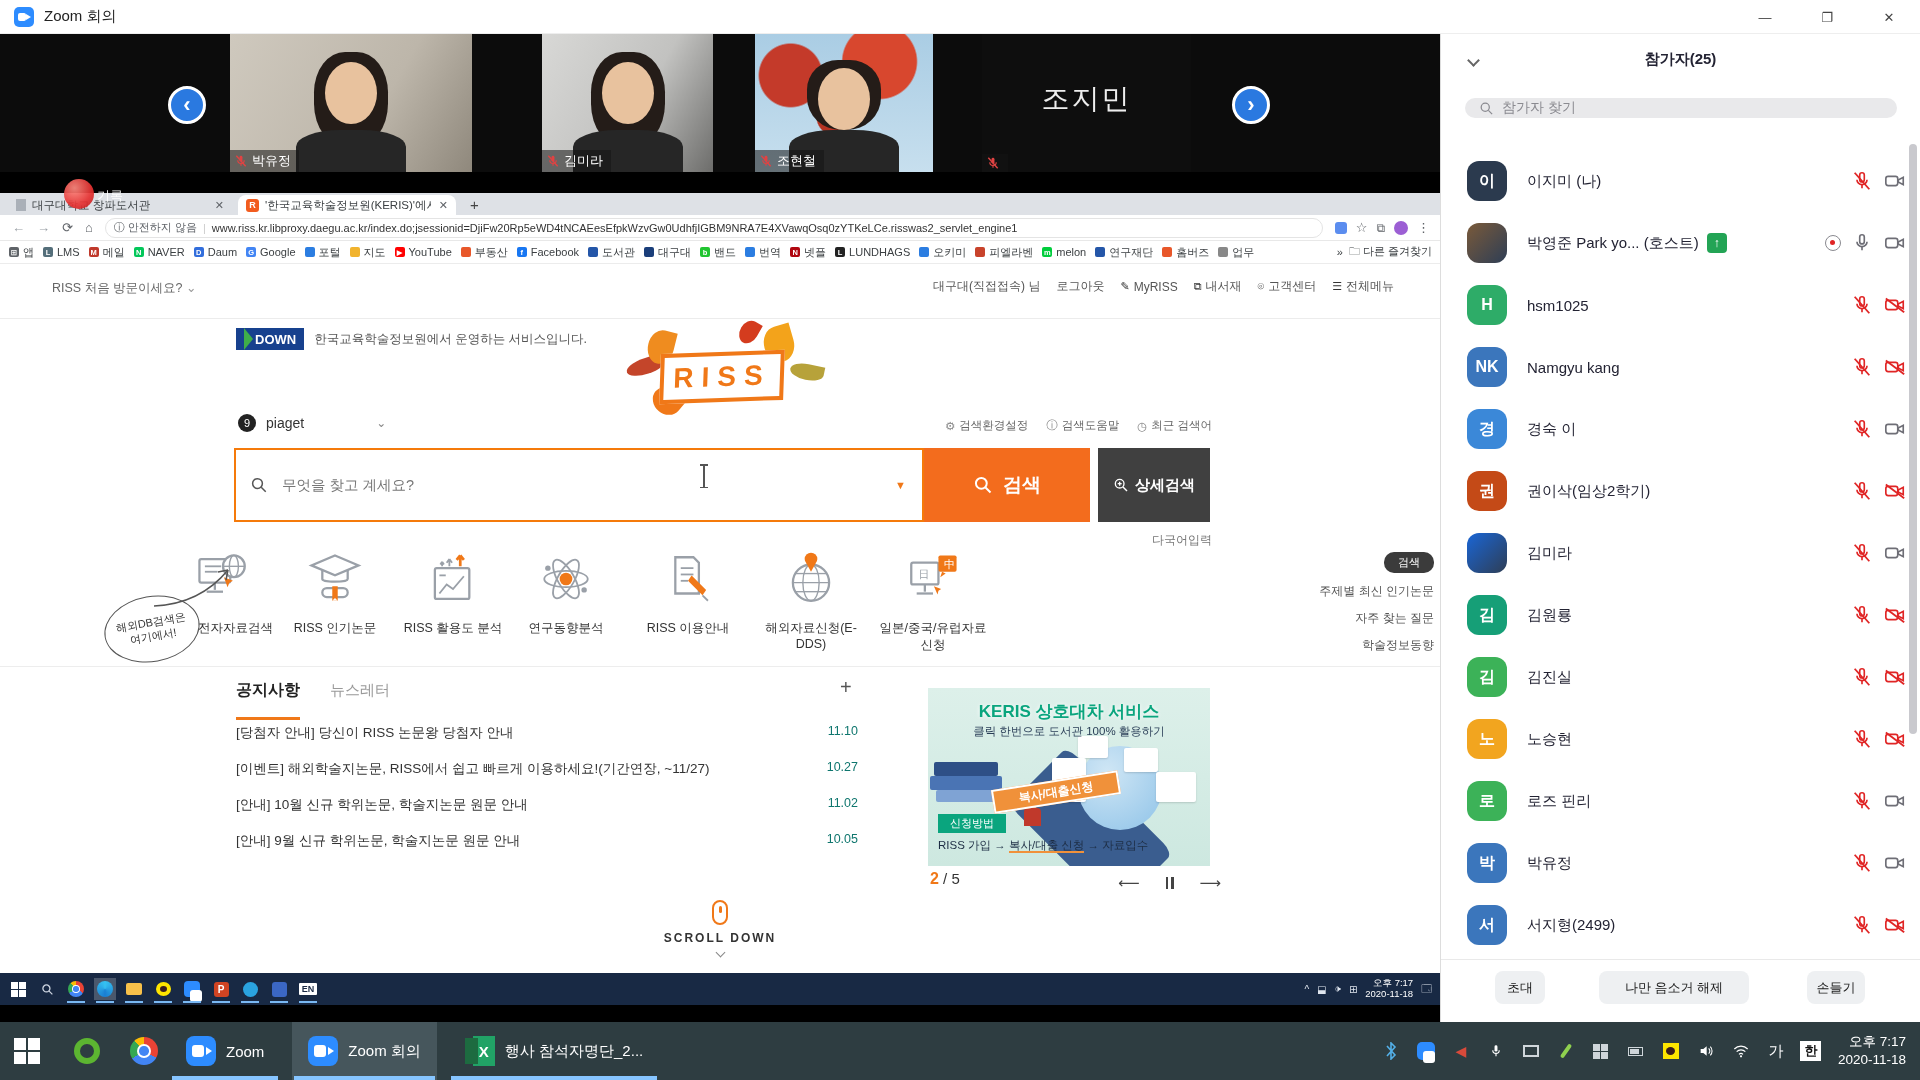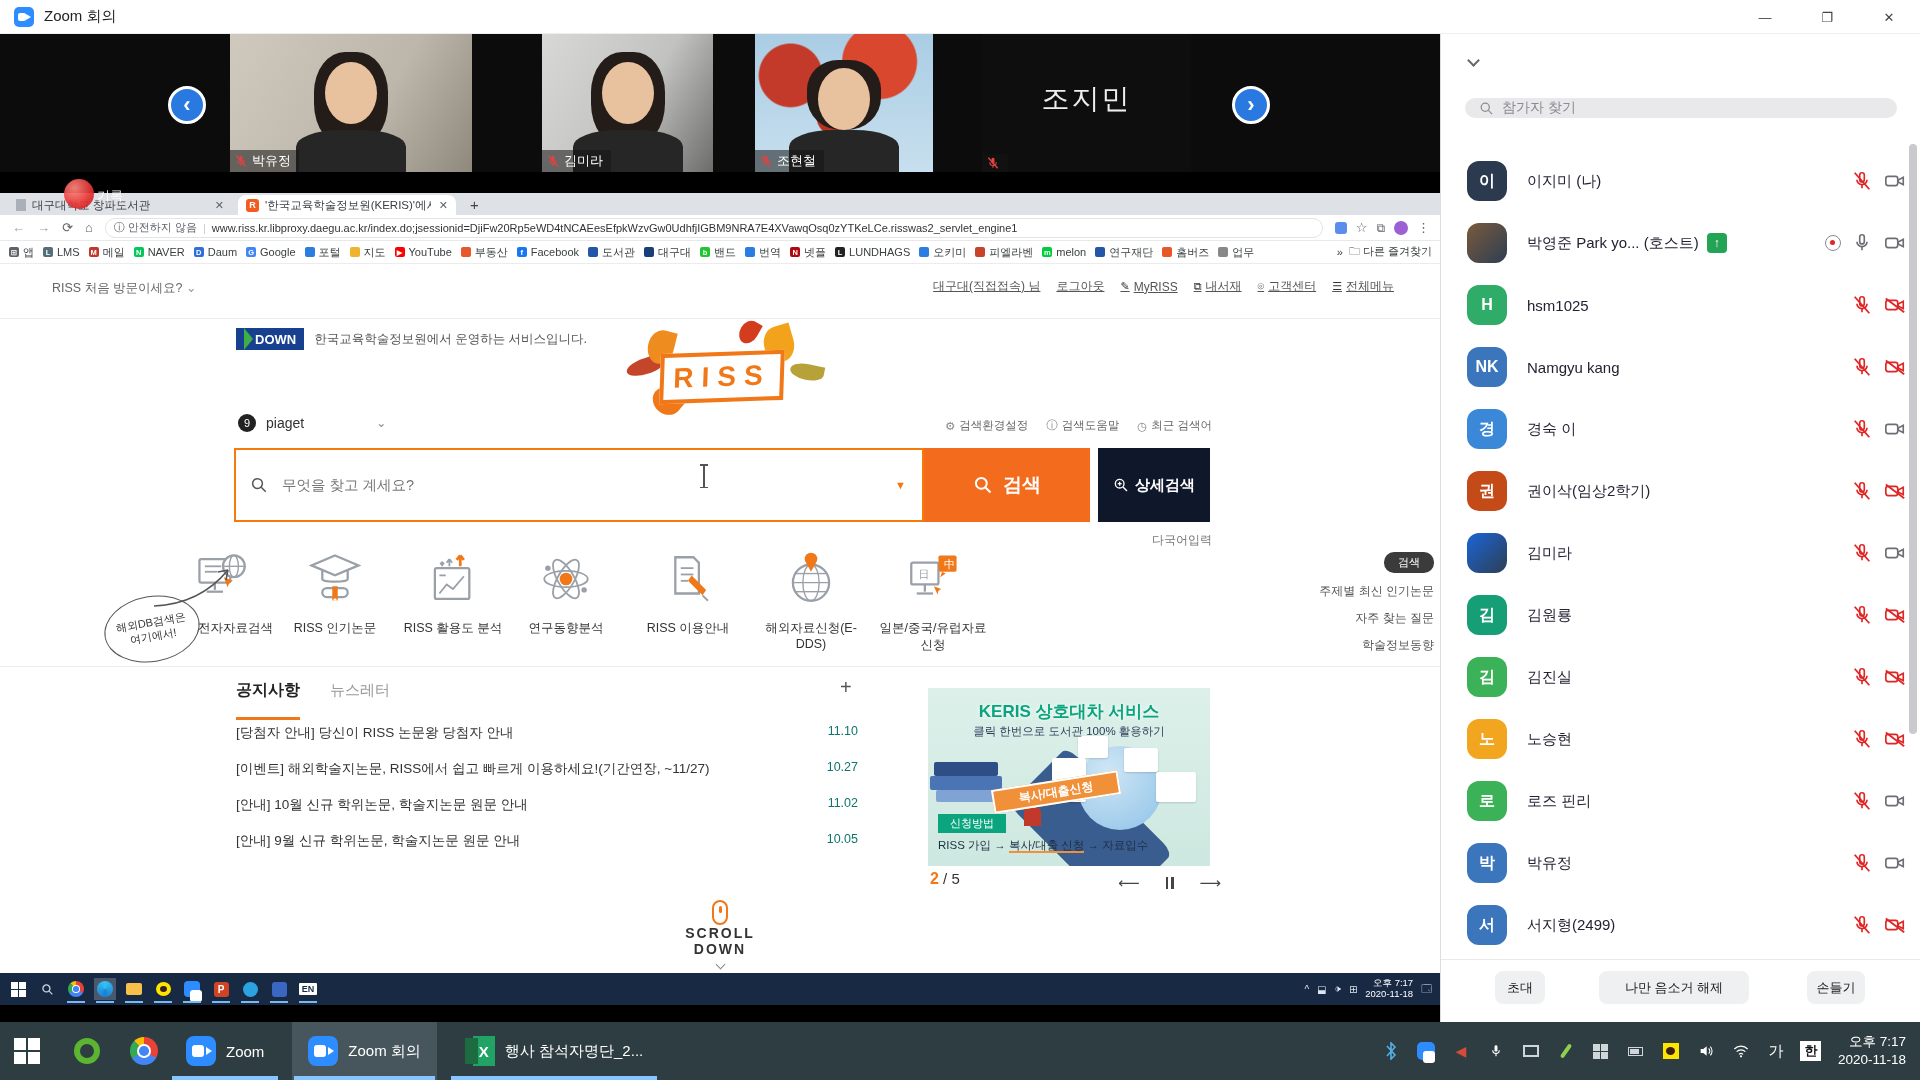--- a/index.html
+++ b/index.html
@@ -43,21 +43,21 @@
   .urlbox .u{white-space:nowrap;color:#333;}
   .urlics{display:flex;align-items:center;gap:9px;margin:0 10px 0 12px;}
   .bookrow{position:relative;height:23px;background:#fff;border-bottom:1px solid #ececec;display:flex;align-items:center;overflow:hidden;}
   .bk{display:flex;align-items:center;margin-left:9px;font-size:11px;color:#3c4043;white-space:nowrap;}
   .bk i{width:10px;height:10px;border-radius:2px;margin-right:4px;display:inline-flex;align-items:center;justify-content:center;font-style:normal;font-size:7.5px;color:#fff;font-weight:bold;}
   .bkmore{margin-left:auto;display:flex;align-items:center;font-size:11px;color:#3c4043;margin-right:8px;gap:6px;}
   
   .page{position:relative;height:709px;background:#fff;overflow:hidden;}
   .util-l{position:absolute;left:52px;top:16px;font-size:12.5px;color:#666;}
   .util-r{position:absolute;right:46px;top:14px;display:flex;gap:16px;font-size:12px;color:#555;align-items:center;}
-  .util-r .it{display:flex;align-items:center;gap:4px;text-decoration:underline;}
+  .util-r .it{display:flex;align-items:center;gap:4px;}
   .pgdiv{position:absolute;left:0;top:54px;width:1440px;height:1px;background:#ececec;}
   .keris{position:absolute;left:236px;top:64px;display:flex;align-items:center;}
   .keris .lg{height:22px;background:#17418e;color:#fff;font-weight:bold;font-size:13px;display:flex;align-items:center;padding:0 8px;position:relative;}
   .keris .mark{width:0;height:0;border-left:9px solid #3fae49;border-top:11px solid transparent;border-bottom:11px solid transparent;margin-right:2px;}
   .keris .tx{margin-left:10px;font-size:12.5px;color:#555;}
   .risslogo{position:absolute;left:622px;top:60px;width:200px;height:104px;}
   .rbox{position:absolute;left:38px;top:28px;width:124px;height:50px;border:4px solid #f07818;transform:rotate(-2deg) skewX(-4deg);display:flex;align-items:center;justify-content:center;background:#fff;}
   .rbox span{color:#f07818;font-weight:bold;font-size:28px;letter-spacing:8px;}
   .leaf{position:absolute;border-radius:50% 0 50% 50%;}
   .pia{position:absolute;left:238px;top:150px;display:flex;align-items:center;gap:10px;}
@@ -66,21 +66,21 @@
   .pia .c{color:#888;font-size:12px;margin-left:62px;}
   .slinks{position:absolute;right:228px;top:154px;display:flex;gap:18px;font-size:11.5px;color:#666;}
   .slinks .it{display:flex;gap:4px;align-items:center;}
   .sbox-in{position:absolute;left:234px;top:184px;width:690px;height:74px;background:#fff;border:2px solid #f57a0a;display:flex;align-items:center;}
   .sbox-in .ph{color:#777;font-size:14.5px;margin-left:14px;}
   .sbox-in .dd{position:absolute;right:16px;color:#f07818;font-size:11px;}
   .caret{position:absolute;left:703px;top:200px;width:1.5px;height:24px;background:#555;}
   .caret::before,.caret::after{content:"";position:absolute;left:-3px;width:8px;height:1.5px;background:#555;}
   .caret::after{bottom:0;}
   .btn-search{position:absolute;left:924px;top:184px;width:166px;height:74px;background:#f36c1d;color:#fff;display:flex;align-items:center;justify-content:center;gap:10px;font-size:19px;font-weight:bold;}
-  .btn-adv{position:absolute;left:1098px;top:184px;width:112px;height:74px;background:#0f172a;color:#fff;display:flex;align-items:center;justify-content:center;gap:6px;font-size:15px;font-weight:bold;}
+  .btn-adv{position:absolute;left:1098px;top:184px;width:112px;height:74px;background:#404040;color:#fff;display:flex;align-items:center;justify-content:center;gap:6px;font-size:15px;font-weight:bold;}
   .multi{position:absolute;right:228px;top:268px;font-size:12px;color:#777;}
   .svc{position:absolute;top:286px;width:110px;text-align:center;}
   .svc .lb{margin-top:8px;font-size:12.5px;color:#333;}
   .balloon{position:absolute;left:104px;top:332px;width:96px;height:66px;border:1.5px solid #555;border-radius:50%;transform:rotate(-10deg);display:flex;align-items:center;justify-content:center;text-align:center;font-size:11px;color:#333;line-height:1.3;background:#fff;}
   .barrow{position:absolute;left:150px;top:296px;}
   .quick{position:absolute;right:6px;top:288px;text-align:right;}
   .qbadge{display:inline-block;background:#3b3b3b;color:#fff;font-size:11px;border-radius:10px;padding:3px 14px;}
   .qlink{margin-top:10px;font-size:12px;color:#555;}
   .ndiv{position:absolute;left:0;top:402px;width:1440px;height:1px;background:#ededed;}
   .ntabs{position:absolute;left:236px;top:416px;display:flex;gap:30px;align-items:baseline;}
@@ -104,21 +104,21 @@
   .bn-flow{position:absolute;left:10px;top:150px;font-size:11.5px;color:#1d2d44;}
   .bn-flow u{text-decoration:none;border-bottom:2px solid #f0913a;}
   .pager{position:absolute;left:930px;top:606px;font-size:15px;color:#333;}
   .pager b{color:#f07818;font-size:16px;}
   .pgc{position:absolute;top:610px;color:#444;display:flex;align-items:center;gap:26px;font-size:15px;}
   .pause{display:inline-flex;gap:3px;}
   .pause i{width:2.5px;height:12px;background:#444;}
   .scrolldn{position:absolute;left:660px;top:636px;width:120px;text-align:center;}
   .mouse{width:16px;height:25px;border:2px solid #f07818;border-radius:8px;margin:0 auto;position:relative;}
   .mouse::before{content:"";position:absolute;left:5px;top:4px;width:3px;height:7px;border-radius:2px;background:#f07818;}
-  .scrolldn .tx{font-size:14px;font-weight:bold;letter-spacing:2px;color:#333;}
+  .scrolldn .tx{margin-top:6px;font-size:12px;font-weight:bold;letter-spacing:2px;color:#333;}
   .scrolldn .ch{width:7px;height:7px;border-left:1.5px solid #888;border-bottom:1.5px solid #888;transform:rotate(-45deg);margin:4px auto 0;}
   
   .sharedbar{position:relative;height:32px;background:#182944;display:flex;align-items:center;}
   .stico{width:22px;height:22px;margin-left:7px;display:flex;align-items:center;justify-content:center;position:relative;font-size:11px;color:#fff;}
   .stico .ul{position:absolute;left:2px;bottom:-3px;width:18px;height:2.5px;background:#79b8f3;}
   .stray{margin-left:auto;display:flex;align-items:center;gap:8px;margin-right:8px;color:#dfe5ee;font-size:10px;}
   .stclock{text-align:right;line-height:1.15;font-size:9.5px;color:#fff;}
   
   .panel{position:absolute;left:1440px;top:34px;width:480px;height:988px;background:#fff;border-left:1px solid #ddd;}
   .phead{position:absolute;left:0;top:16px;width:100%;text-align:center;font-size:15px;font-weight:bold;color:#232333;}
@@ -584,20 +584,21 @@
             <div>2020-11-18</div>
           </div>
           <span>🗔</span>
         </div>
       </div>
     </div>
   </div>
 
   <div class="panel">
     <div class="pchev"></div>
+    <div class="phead">참가자(25)</div>
     <div class="psearch">
       <svg width="15" height="15" viewBox="0 0 24 24">
           <circle cx="10" cy="10" r="6.5" fill="none" stroke="#8a8a90" stroke-width="2"></circle>
           <line x1="15" y1="15" x2="21" y2="21" stroke="#8a8a90" stroke-width="2"></line>
         </svg>
       <span>참가자 찾기</span>
     </div>
     <div id="plist">
         <div class="prow" style="top: 116px;">
           <div class="pav" style="background:#2b3a4e">이</div>

